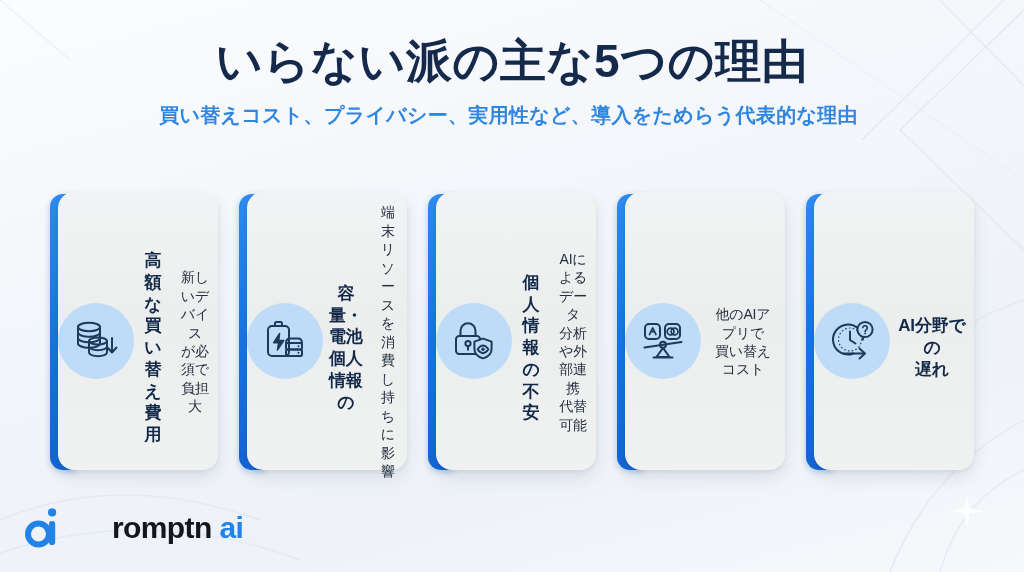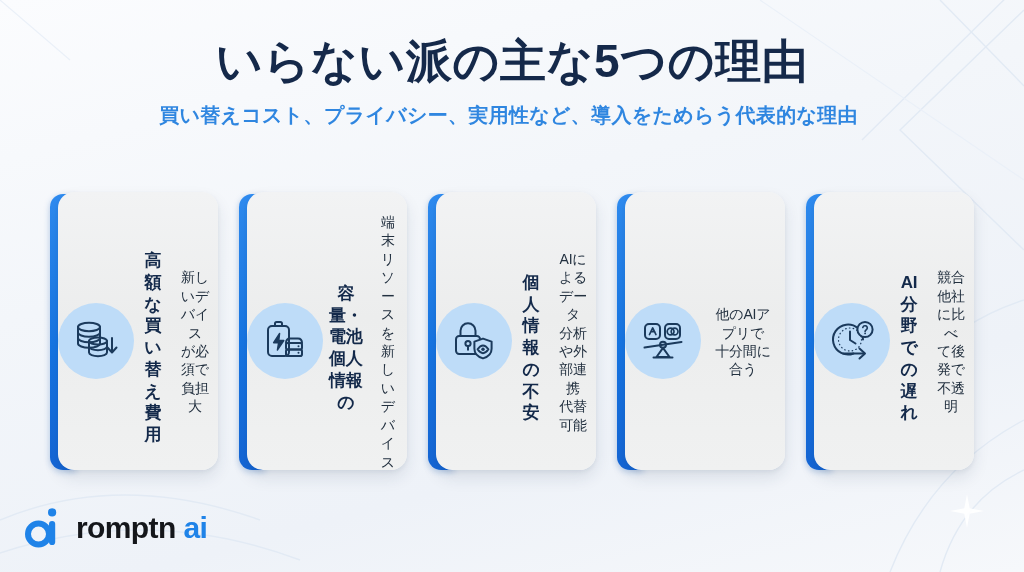--- a/index.html
+++ b/index.html
@@ -96,21 +96,21 @@
   }
 
   
   .logo{
     position:absolute;left:24px;bottom:22px;
     display:flex;align-items:center;gap:12px;
   }
   .logo-mark{width:40px;height:44px;display:block;}
   .logo-text{
     font-size:30px;font-weight:bold;letter-spacing:-.6px;
-    color:#14161a;line-height:1;
+    color:#14161a;line-height:1;margin-left:36px;
   }
   .logo-text .ai{color:#1f83e8;}
 </style>
 </head>
 <body>
 
 <div class="slide">
 
   <div class="bg-deco">
     <svg width="1024" height="572" viewBox="0 0 1024 572">
@@ -173,21 +173,21 @@
             <rect x="26" y="27" width="16" height="6.5" rx="1.8"></rect>
             <rect x="26" y="33.5" width="16" height="6.5" rx="1.8"></rect>
             <path d="M26 27c0-3 1.6-4.6 4-4.6h8c2.4 0 4 1.6 4 4.6"></path>
             <circle cx="38.5" cy="30.2" r="1" fill="#1b3a5c" stroke="none"></circle>
             <circle cx="38.5" cy="36.7" r="1" fill="#1b3a5c" stroke="none"></circle>
           </svg>
         </div>
         <div class="card-title">容量・電池
 個人情報の</div>
         <div class="card-desc">端末リソースを
-新しいデバイス</div>
+消費し持ちに影響</div>
       </div>
     </div>
 
     <div class="card-wrap">
       <div class="accent"></div>
       <div class="card">
         <div class="icon-circle">
           <svg width="50" height="50" viewBox="0 0 50 50" fill="none" stroke="#1b3a5c" stroke-width="2" stroke-linecap="round" stroke-linejoin="round">
             <rect x="7" y="20" width="24" height="18" rx="3.2"></rect>
             <path d="M11.5 20v-5.2a7.5 7.5 0 0115 0V20"></path>
@@ -216,43 +216,41 @@
             <rect x="27" y="8" width="15" height="15" rx="4"></rect>
             <circle cx="32.6" cy="15.5" r="3.4" stroke-width="1.7"></circle>
             <circle cx="36.6" cy="15.5" r="3.4" stroke-width="1.7"></circle>
             <path d="M6.5 31.5L43.5 26"></path>
             <circle cx="25" cy="28.8" r="3"></circle>
             <path d="M25 31.8L18.5 41h13z"></path>
             <path d="M15.5 41.5h19"></path>
           </svg>
         </div>
         <div class="card-desc">他のAIアプリで
-十分間に合う</div>
+買い替えコスト</div>
       </div>
     </div>
 
     <div class="card-wrap">
       <div class="accent"></div>
       <div class="card">
         <div class="icon-circle">
           <svg width="50" height="50" viewBox="0 0 50 50" fill="none" stroke="#1b3a5c" stroke-width="2" stroke-linecap="round" stroke-linejoin="round">
             <path d="M36 23.5a15 15 0 10-9.5 14"></path>
             <circle cx="23" cy="23.5" r="11.5" stroke-width="1.2" stroke-dasharray="0.6 3.2"></circle>
             <path d="M23 15.5v8.5l5.5 3.5"></path>
             <path d="M16 37.5h20.5"></path>
             <path d="M32.5 32.5l5.5 5-5.5 5"></path>
             <circle cx="38" cy="13.5" r="7.6" fill="#bedcf8" stroke="#1b3a5c"></circle>
             <path d="M35.8 11.4a2.3 2.3 0 014.5.7c0 1.6-2.2 1.8-2.2 3.3" stroke-width="1.6"></path>
             <circle cx="38.1" cy="17.4" r="0.9" fill="#1b3a5c" stroke="none"></circle>
           </svg>
         </div>
         <div class="card-title">AI分野での
 遅れ</div>
-        <div class="card-desc">競合他社に比べ
-て後発で不透明</div>
       </div>
     </div>
 
   </div>
 
   <div class="logo">
     <svg class="logo-mark" viewBox="0 0 40 44" fill="none">
       <circle cx="14.5" cy="28" r="10.5" stroke="#1f83e8" stroke-width="6"></circle>
       <rect x="25" y="15" width="6.2" height="24" rx="3.1" fill="#1f83e8"></rect>
       <circle cx="28.1" cy="6.4" r="4.1" fill="#1f83e8"></circle>

